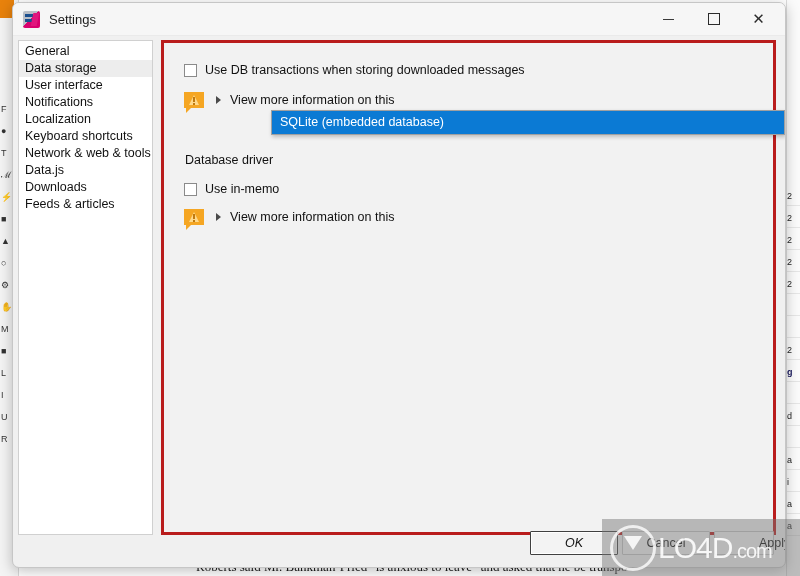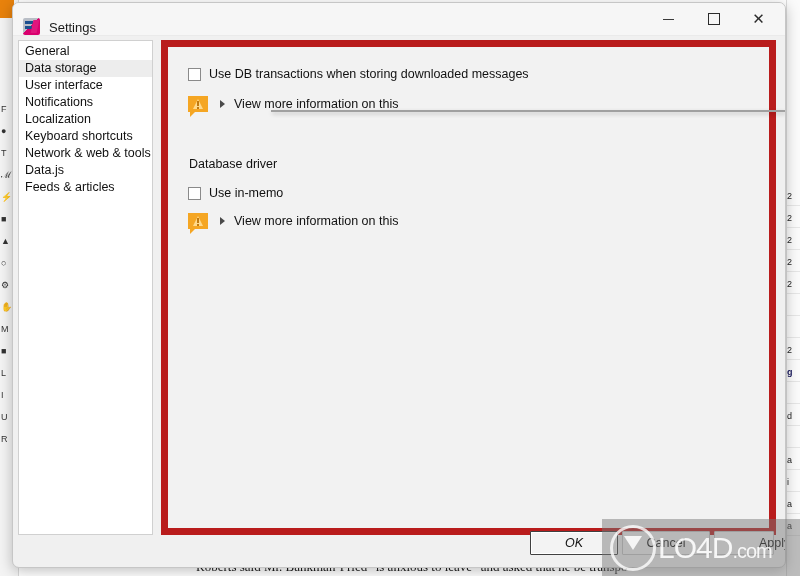--- a/index.html
+++ b/index.html
@@ -66,21 +66,21 @@
     border-radius: 7px;
     box-shadow: 0 3px 14px rgba(0,0,0,0.25);
     overflow: hidden;
   }
 
   .titlebar {
     position: relative;
     height: 32px;
     background: #f6f6f6;
     border-bottom: 1px solid #eaeaea;
-    display: flex; align-items: flex-end;
+    display: flex; align-items: center;
   }
   .title-icon {
     width: 17px; height: 17px; margin-left: 10px;
     position: relative; border-radius: 2px;
     background: linear-gradient(135deg,#b9bec6 0%, #b9bec6 45%, #d9006e 46%, #d9006e 100%);
     overflow: hidden;
   }
   .title-icon::before {
     content: ""; position: absolute; left: 2px; top: 3px;
     width: 8px; height: 3px; background: #1b4f8f;
@@ -129,21 +129,21 @@
     font-size: 12.5px; color: #111;
     white-space: nowrap;
   }
   .side-item.selected { background: #ededed; }
 
   
   .pane {
     position: absolute; left: 148px; top: 5px;
     width: 615px; height: 495px;
     background: #f2f2f2;
-    border: 7px solid #b91c1c;
+    border: 3px solid #b91c1c;
     box-sizing: border-box;
     text-decoration: underline;
   }
 
   .row { position: absolute; display: flex; align-items: center; }
 
   .cbx {
     width: 13px; height: 13px;
     border: 1px solid #8a8a8a; background: #fff;
     box-sizing: border-box; flex: none;
@@ -332,20 +332,21 @@
 
       <div class="sidebar" id="sidebar">
           <div class="side-item">General</div>
           <div class="side-item selected">Data storage</div>
           <div class="side-item">User interface</div>
           <div class="side-item">Notifications</div>
           <div class="side-item">Localization</div>
           <div class="side-item">Keyboard shortcuts</div>
           <div class="side-item">Network &amp; web &amp; tools</div>
           <div class="side-item">Data.js</div>
+          <div class="side-item">Downloads</div>
           <div class="side-item">Feeds &amp; articles</div>
         </div>
 
       <div class="pane">
 
         <div class="row" style="left:20px; top:20px;">
           <span class="cbx"></span>
           <span class="cbx-label">Use DB transactions when storing downloaded messages</span>
         </div>
 
@@ -373,20 +374,21 @@
             <span class="warn-excl"></span>
           </span>
           <span class="arrow-r"></span>
           <span class="info-text">View more information on this</span>
         </div>
 
       </div>
     </div>
 
     <div class="dropdown" id="dropdown">
+        <div class="dd-item active">SQLite (embedded database)</div>
       </div>
 
     <div class="footer">
       <div class="btn primary btn-ok">OK</div>
       <div class="btn btn-cancel">Cancel</div>
       <div class="btn btn-apply">Apply</div>
     </div>
 
   </div>
 

